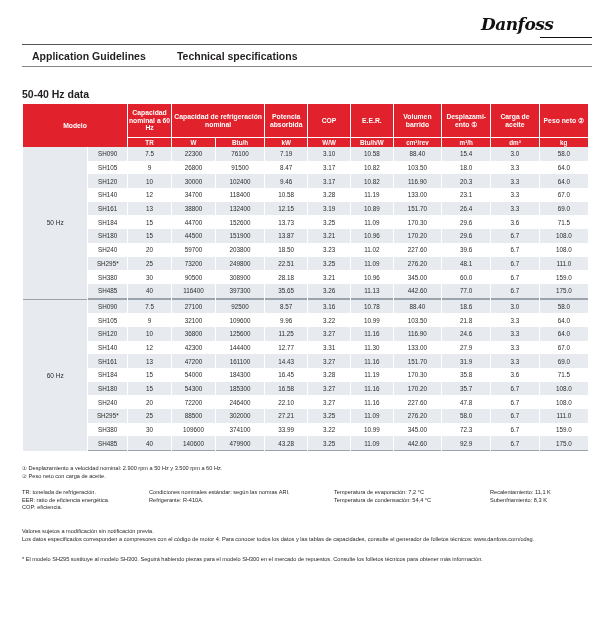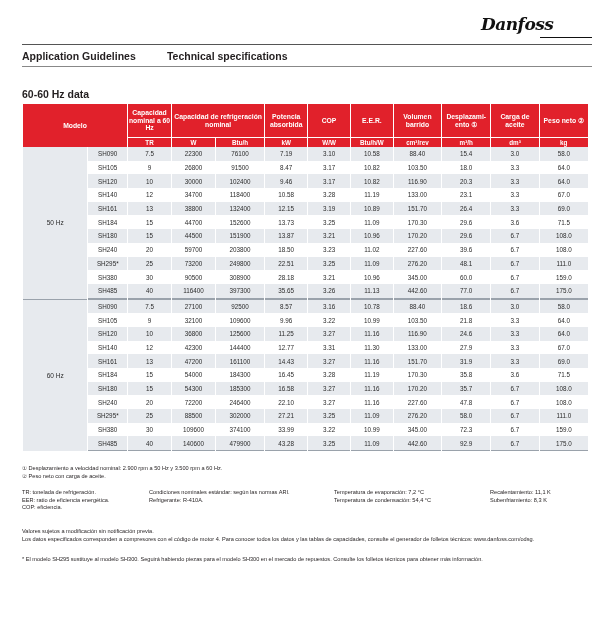--- a/index.html
+++ b/index.html
@@ -2,21 +2,21 @@
 <html><head>
 <meta charset="utf-8">
 <style>
   html, body { margin: 0; padding: 0; background: #ffffff; }
   body { width: 600px; height: 627px; position: relative; overflow: hidden;
          font-family: "Liberation Sans", sans-serif; color: #231f20; }
   .logo { position: absolute; left: 481px; top: 14px; font-family: "DejaVu Serif", serif;
           font-style: italic; font-weight: bold; font-size: 17px; letter-spacing: -0.5px; color: #111; }
   .logo-underline { position: absolute; left: 540px; top: 37px; width: 52px; height: 1px; background:#111; }
   .rule1 { position: absolute; left: 22px; top: 44px; width: 570px; height: 1px; background: #555; }
-  .header { position: absolute; left: 22px; top: 50px; font-size: 10.5px; font-weight: bold; }
+  .header { position: absolute; left: 32px; top: 50px; font-size: 10.5px; font-weight: bold; }
   .header span { display: inline-block; }
   .header .h1 { width: 142px; }
   .rule2 { position: absolute; left: 22px; top: 66px; width: 570px; height: 1px; background: #888; }
   .section-title { position: absolute; left: 22px; top: 88px; font-size: 10.5px; font-weight: bold; }
 
   table.spec { position: absolute; left: 22px; top: 104px; border-collapse: separate; border-spacing: 1px 0;
                font-size: 6.3px; width: 567px; table-layout: fixed; }
   table.spec th { background: #e1212b; color: #fff; font-weight: bold; text-align: center;
                   padding: 0; line-height: 7.5px; }
   table.spec thead tr.r1 th { height: 33px; font-size: 6.8px; }
@@ -39,21 +39,21 @@
 <body>
 
 <div class="logo">Danfoss</div>
 <div class="logo-underline"></div>
 <div class="rule1"></div>
 <div class="header">
   <span class="h1">Application Guidelines</span>
   <span>Technical specifications</span>
 </div>
 <div class="rule2"></div>
-<div class="section-title">60-60 Hz data</div>
+<div class="section-title">50-40 Hz data</div>
 
 <table class="spec">
   <colgroup>
     <col style="width:60px">
       <col style="width:36px">
       <col style="width:40px">
       <col style="width:40px">
     <col style="width:45px">
       <col style="width:39px">
       <col style="width:39px">

